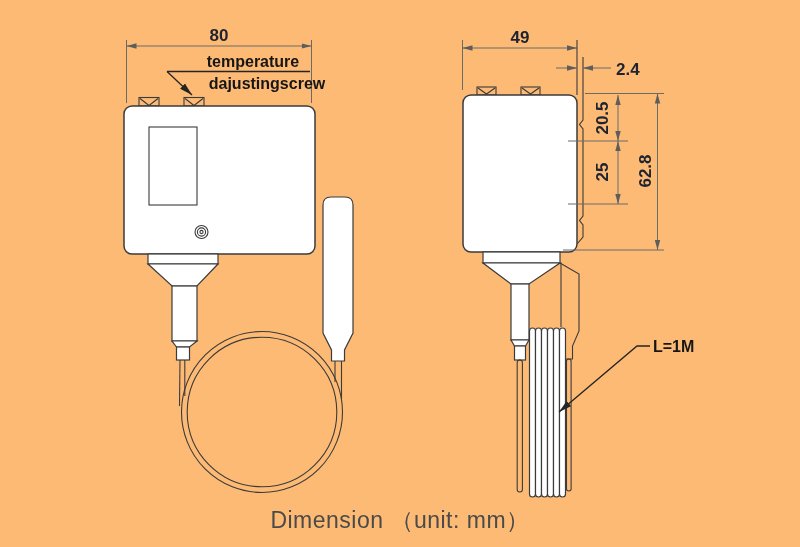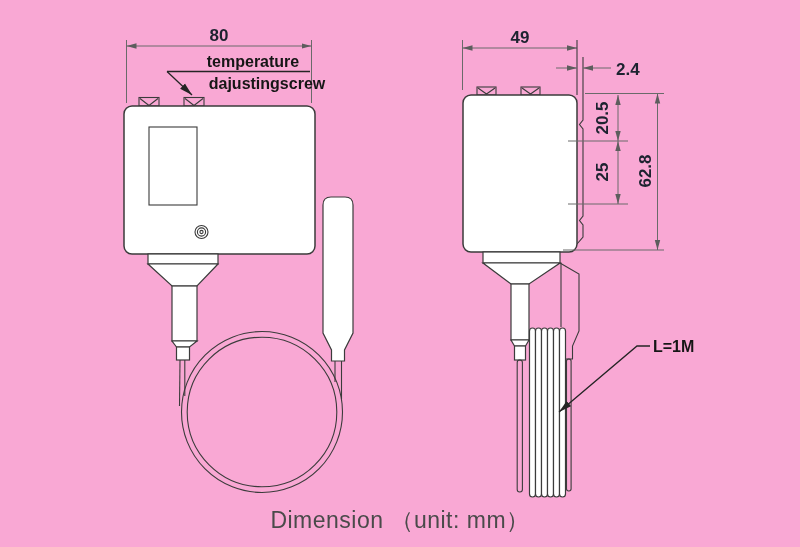--- a/index.html
+++ b/index.html
@@ -1,16 +1,16 @@
 <!DOCTYPE html>
 <html><head>
 <meta charset="utf-8">
 <style>
   html,body{margin:0;padding:0;background:#ffffff;}
-  #stage{position:relative;width:800px;height:547px;background:#f9a8d4;overflow:hidden;
+  #stage{position:relative;width:800px;height:547px;background:#fdba74;overflow:hidden;
          font-family:"Liberation Sans",sans-serif;}
   svg{display:block;}
   .outline{stroke:#3b3b3b;stroke-width:1.5;fill:#ffffff;}
   .outline-thin{stroke:#3b3b3b;stroke-width:1.1;fill:none;}
   .outline-fill{stroke:#3b3b3b;stroke-width:1.2;fill:#ffffff;}
   .dimline{stroke:#6a6a6a;stroke-width:1;fill:none;}
   .darkline{stroke:#242424;stroke-width:1.3;fill:none;}
   .dimtext{font-size:17px;font-weight:bold;fill:#1d2330;}
   .labeltext{font-size:16px;font-weight:bold;fill:#161616;}
   .captiontext{font-size:23px;fill:#4a4a4a;letter-spacing:0.5px;}

